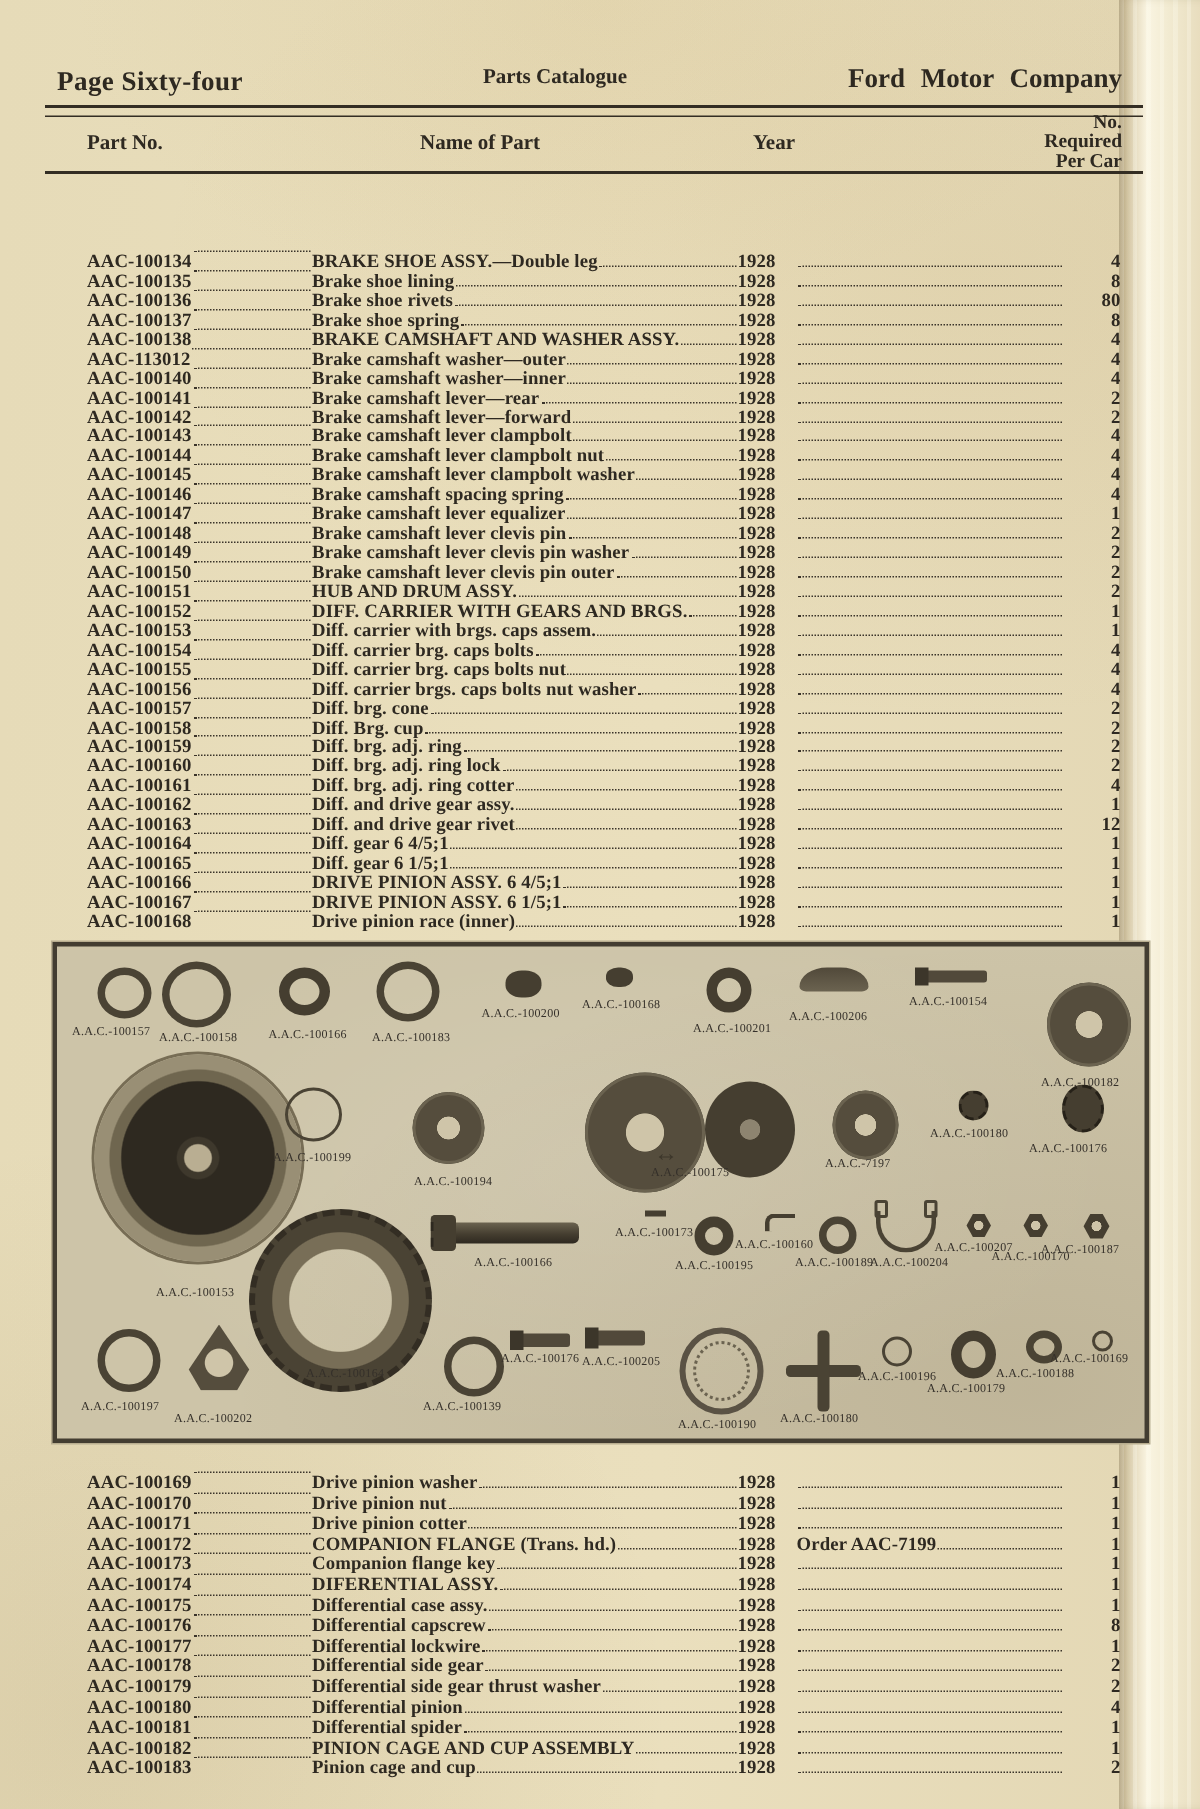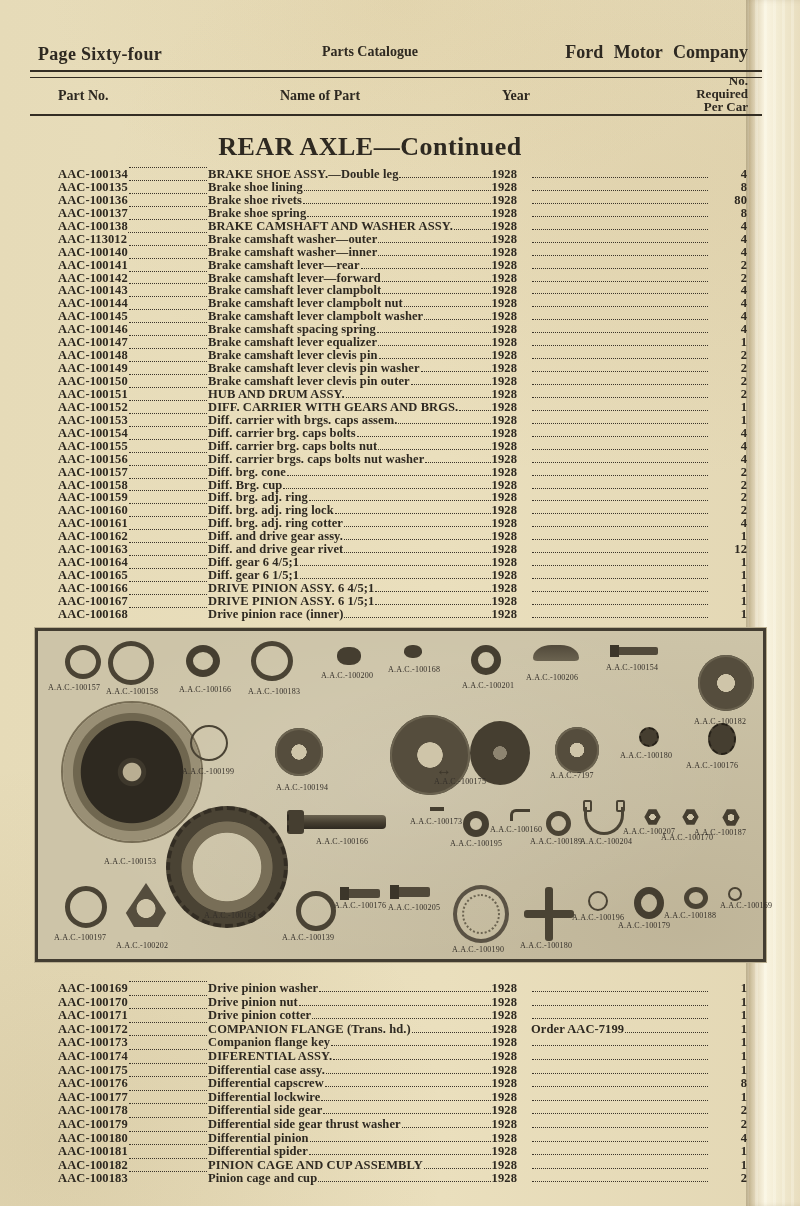--- a/index.html
+++ b/index.html
@@ -101,21 +101,20 @@
   <div class="colhdr-name">Name of Part</div>
   <div class="colhdr-year">Year</div>
   <div class="colhdr-req">
     <div>No.</div>
     <div>Required</div>
     <div>Per Car</div>
   </div>
 
   <div class="rule-single"></div>
 
-  <div class="sec-title">REAR AXLE—Continued</div>
 
   <div id="top-table" class="ptable">
       <div class="row">
         <span class="c-part">
           <span class="pt">AAC-100134</span>
           <span class="dots"></span>
         </span>
         <span class="c-name">
           <span class="nm">BRAKE SHOE ASSY.—Double leg</span>
           <span class="dots"></span>
@@ -709,21 +708,21 @@
       <div class="plabel" style="left: 414px; top: 314px;">A.A.C.-100190</div>
       <div class="pitem cross" style="left: 486px; top: 256px; width: 50px; height: 54px;"></div>
       <div class="plabel" style="left: 482px; top: 310px;">A.A.C.-100180</div>
       <div class="pitem ring-thin" style="left: 550px; top: 260px; width: 20px; height: 20px;"></div>
       <div class="plabel" style="left: 534px; top: 282px;">A.A.C.-100196</div>
       <div class="pitem ring-thick" style="left: 596px; top: 256px; width: 30px; height: 32px;"></div>
       <div class="plabel" style="left: 580px; top: 290px;">A.A.C.-100179</div>
       <div class="pitem ring" style="left: 646px; top: 256px; width: 24px; height: 22px;"></div>
       <div class="plabel" style="left: 626px; top: 280px;">A.A.C.-100188</div>
       <div class="pitem ring-thin" style="left: 690px; top: 256px; width: 14px; height: 14px;"></div>
-      <div class="plabel" style="left: 662px; top: 270px; margin-left: 20px;">A.A.C.-100169</div>
+      <div class="plabel" style="left: 662px; top: 270px;">A.A.C.-100169</div>
     </div>
 
   <div id="bottom-table" class="ptable">
       <div class="row">
         <span class="c-part">
           <span class="pt">AAC-100169</span>
           <span class="dots"></span>
         </span>
         <span class="c-name">
           <span class="nm">Drive pinion washer</span>

